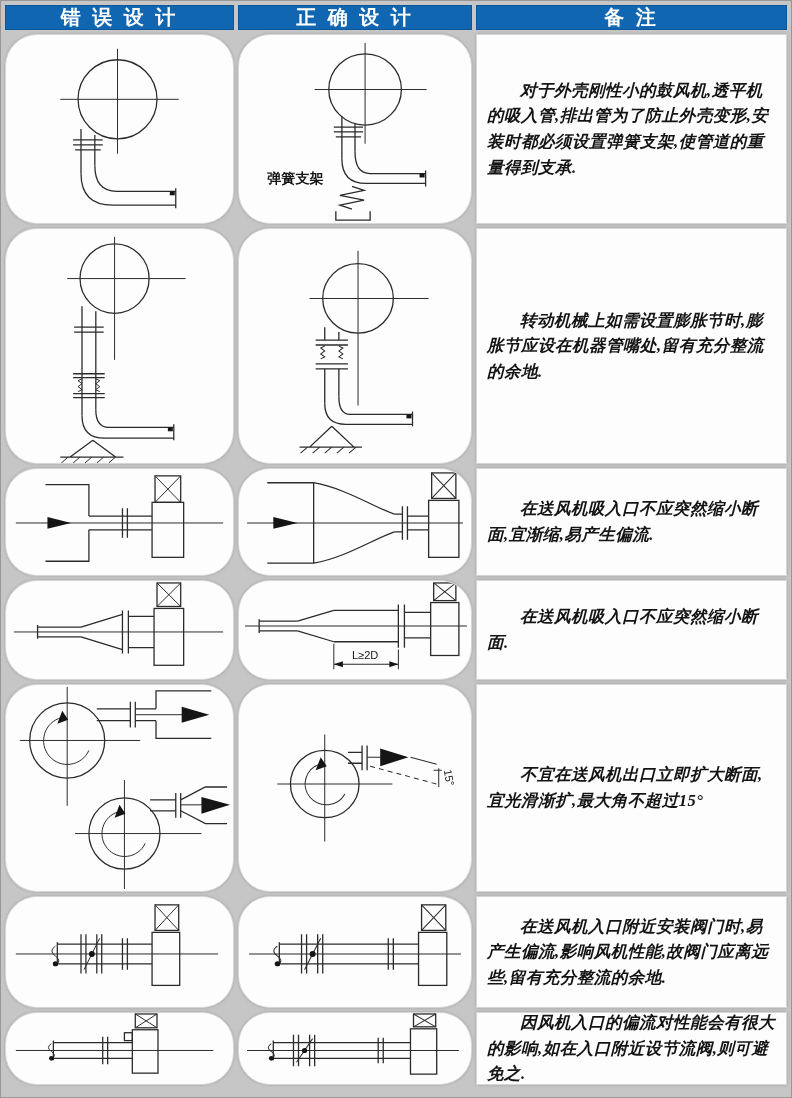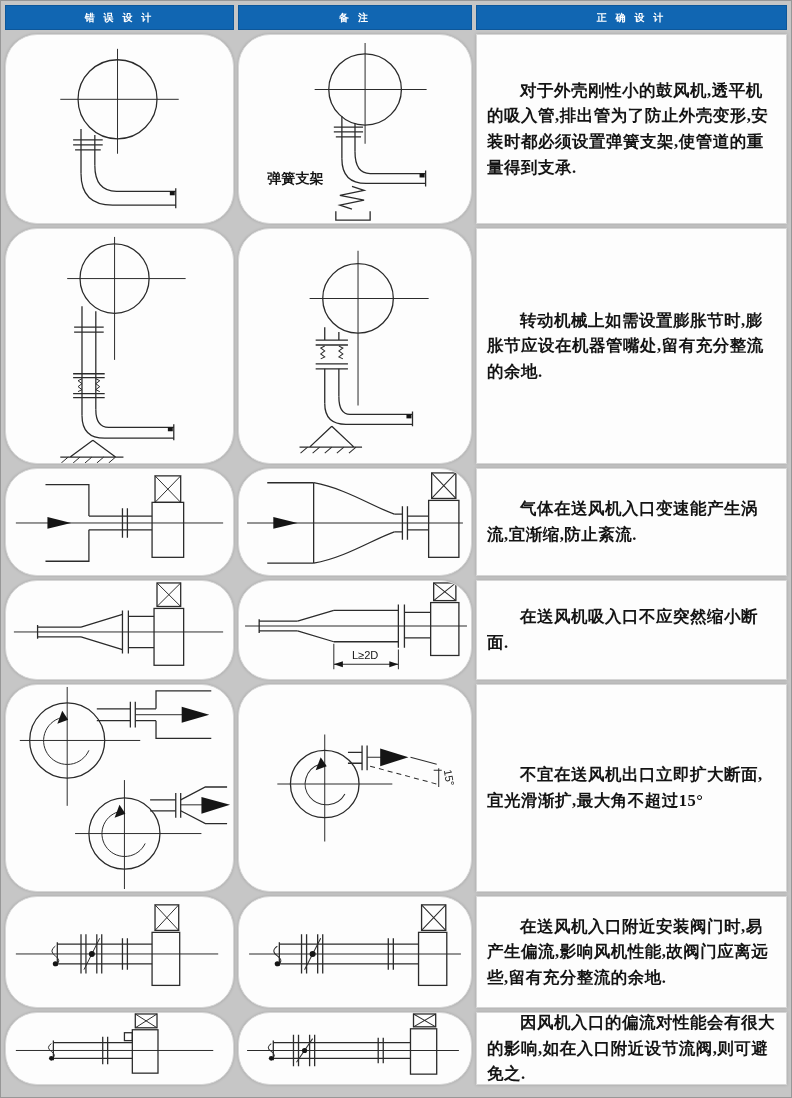--- a/index.html
+++ b/index.html
@@ -8,55 +8,55 @@
     background:#c6c6c6;border:1px solid #979797;padding:4px;
     display:grid;
     grid-template-columns:229px 234px 1fr;
     grid-template-rows:25px 190px 236px 108px 100px 208px 112px 73px;
     gap:4px;
     font-family:"Liberation Sans",sans-serif;
   }
   .head{
     background:#1166b2;color:#fff;
     display:flex;align-items:center;justify-content:center;
-    font-size:10px;font-weight:bold;letter-spacing:3px;
+    font-size:20px;font-weight:bold;letter-spacing:3px;
     border:1px solid #0d579a;
   }
   .cell{
     background:#fdfdfd;border:1px solid #d6d6d6;
     box-shadow:0 0 3px rgba(0,0,0,.18);
     overflow:hidden;
   }
   .diagram{display:flex;align-items:center;justify-content:center;border-radius:32px;}
   .diagram svg{display:block;width:100%;height:100%;}
-  .remark{display:flex;align-items:center;padding:4px 10px;}
+  .remark{display:flex;align-items:center;padding:4px 10px;font-style:italic;}
   .remark p{
     margin:0;text-indent:2em;
     font-size:16.5px;line-height:1.55;color:#141414;
     font-family:"Liberation Serif",serif;font-weight:600;
     letter-spacing:.5px;
   }
   svg .ln{stroke:#2b2b2b;stroke-width:1.3;fill:none;}
   svg .thin{stroke:#2b2b2b;stroke-width:1;fill:none;}
   svg .fill{fill:#151515;stroke:none;}
   svg text{fill:#151515;font-family:"Liberation Sans",sans-serif;}
 </style>
 </head>
 <body>
 
 <div class="page">
 
   <div class="head">
     <span>错 误 设 计</span>
   </div>
   <div class="head">
+    <span>正 确 设 计</span>
+  </div>
+  <div class="head">
     <span>备   注</span>
-  </div>
-  <div class="head">
-    <span>正 确 设 计</span>
   </div>
 
   <div class="cell diagram">
     <svg viewBox="0 0 230 190" preserveAspectRatio="none">
       <path class="thin" d="M55,65 H175 M113,14 V120"></path>
       <circle class="ln" cx="113" cy="65" r="40"></circle>
       <path class="ln" d="M76,95 V140 M90,101 V132"></path>
       <path class="ln" d="M68,106 H98 M68,111 H98 M70,116 H96"></path>
       <path class="ln" d="M76,140 Q76,172 108,172 H172 M90,132 Q90,158 112,158 H172 M172,155 V175"></path>
       <rect class="fill" x="166" y="158" width="5" height="4"></rect>
@@ -131,21 +131,21 @@
       <path class="ln" d="M154,46 H162 M154,64 H162"></path>
       <path class="ln" d="M162,38 V72 M167,38 V72"></path>
       <path class="ln" d="M167,48 H188 M167,62 H188"></path>
       <rect class="ln" x="188" y="32" width="30" height="58"></rect>
       <rect class="ln" x="191" y="4" width="24" height="26"></rect>
       <path class="thin" d="M191,4 L215,30 M215,4 L191,30"></path>
       <polygon class="fill" points="34,49 34,61 58,55"></polygon>
     </svg>
   </div>
   <div class="cell remark">
-    <p>气体在送风机入口变速能产生涡流,宜渐缩,防止紊流.</p>
+    <p>在送风机吸入口不应突然缩小断面,宜渐缩,易产生偏流.</p>
   </div>
 
   <div class="cell diagram">
     <svg viewBox="0 0 230 100" preserveAspectRatio="none">
       <path class="thin" d="M8,52 H220"></path>
       <path class="ln" d="M32,47 H76 M32,57 H76 M32,45 V59"></path>
       <path class="ln" d="M76,47 L118,34 M76,57 L118,70"></path>
       <path class="ln" d="M118,30 V74 M124,30 V74"></path>
       <path class="ln" d="M124,36 H150 M124,68 H150"></path>
       <rect class="ln" x="150" y="28" width="30" height="58"></rect>

